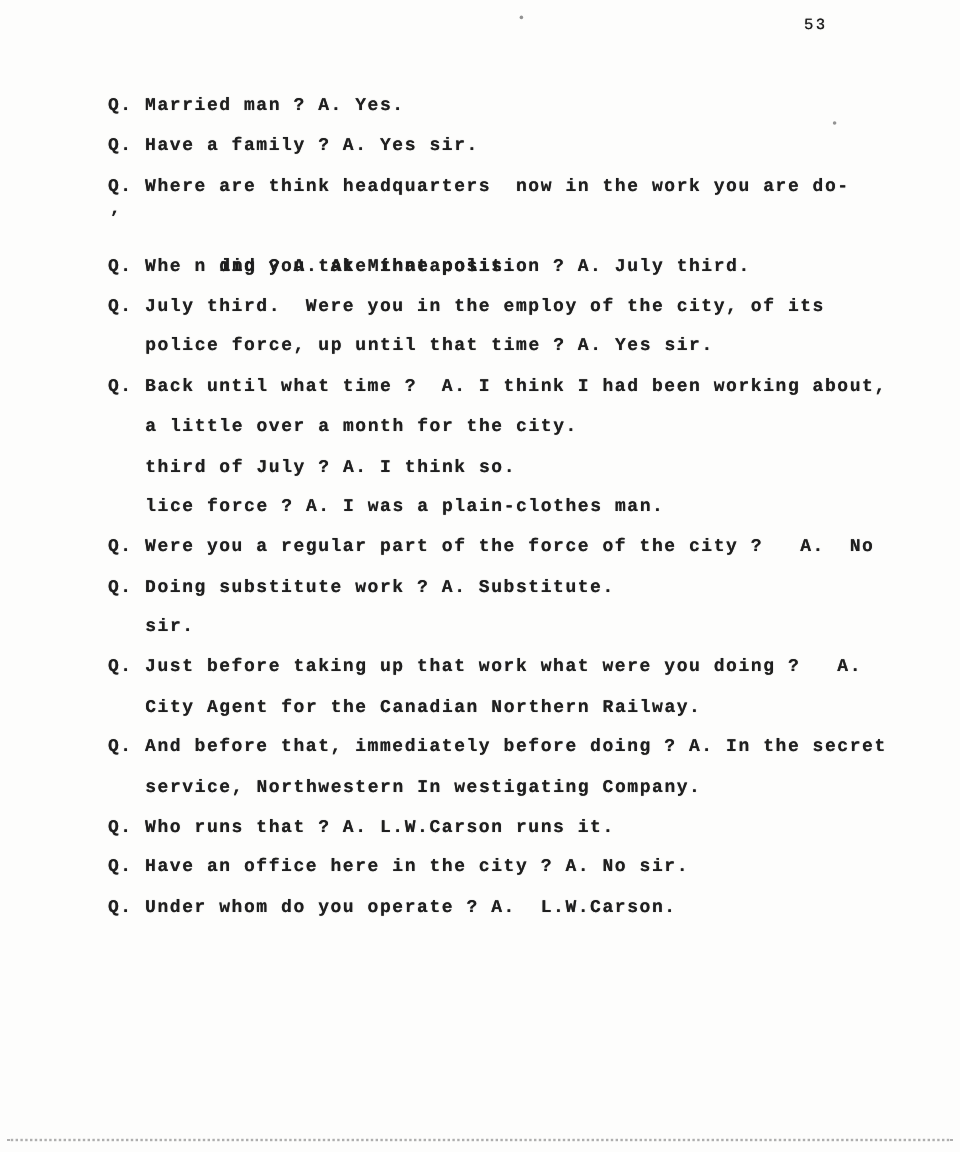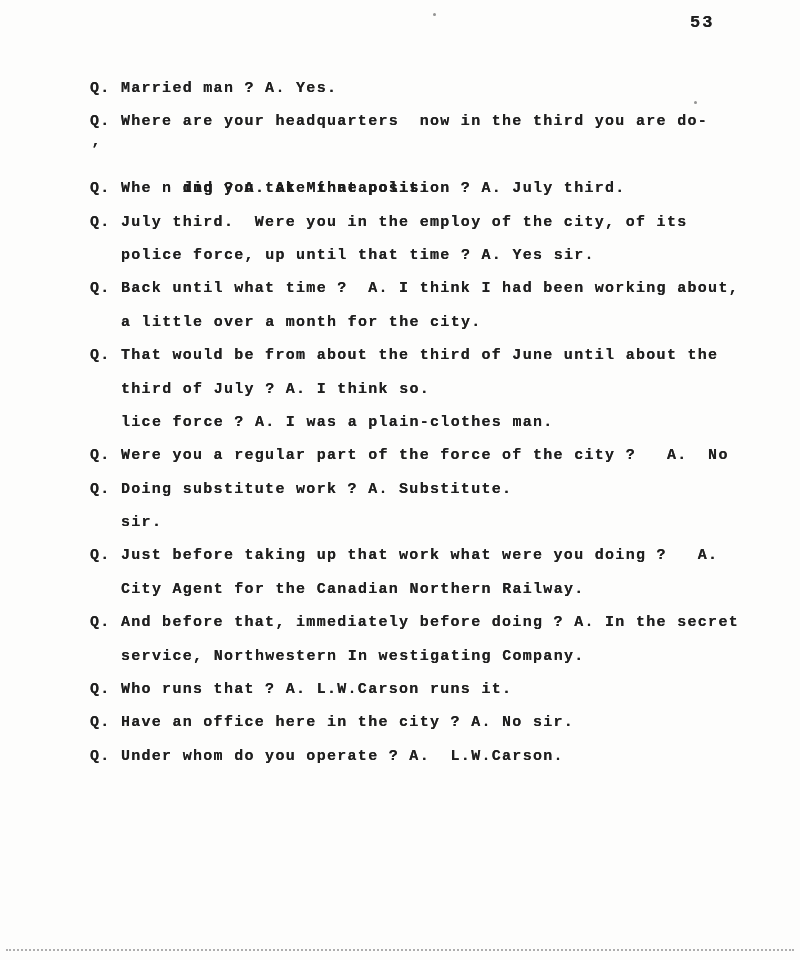--- a/index.html
+++ b/index.html
@@ -13,23 +13,23 @@
     height: 960px;
     margin: 0 auto;
     background: #fdfdfc;
     overflow: hidden;
     font-family: "Liberation Mono", "DejaVu Sans Mono", monospace;
     color: #1f1f1f;
   }
   .page-number {
     position: absolute;
     top: 13px;
-    left: 690px;
-    font-size: 17px;
-    font-weight: 700;
+    left: 670px;
+    font-size: 13px;
+    font-weight: 400;
     letter-spacing: 2px;
     text-shadow: 0 0 0.6px rgba(10,10,10,0.85);
   }
   .transcript {
     position: absolute;
     top: 72px;
     left: 90px;
     width: 686px;
   }
   .line {
@@ -70,30 +70,30 @@
 </style>
 </head>
 <body>
 
 <div class="page">
 
   <div class="page-number">53</div>
 
   <div class="transcript">
     <div class="line q">Q. Married man ? A. Yes.</div>
-    <div class="line q">Q. Where are your headquarters  now in the third you are do-</div>
+    <div class="line q">Q. Have a family ? A. Yes sir.</div>
+    <div class="line q">Q. Where are think headquarters  now in the work you are do-</div>
     <div class="line cont">
       <span class="margin-mark">’</span><span>ing ? A. At Minneapolis.</span>
     </div>
     <div class="line q">Q. Whe n did you take that position ? A. July third.</div>
     <div class="line q">Q. July third.  Were you in the employ of the city, of its</div>
     <div class="line cont">police force, up until that time ? A. Yes sir.</div>
     <div class="line q">Q. Back until what time ?  A. I think I had been working about,</div>
     <div class="line cont">a little over a month for the city.</div>
-    <div class="line q">Q. That would be from about the third of June until about the</div>
     <div class="line cont">third of July ? A. I think so.</div>
     <div class="line cont">lice force ? A. I was a plain-clothes man.</div>
     <div class="line q">Q. Were you a regular part of the force of the city ?   A.  No</div>
     <div class="line q">Q. Doing substitute work ? A. Substitute.</div>
     <div class="line cont">sir.</div>
     <div class="line q">Q. Just before taking up that work what were you doing ?   A.</div>
     <div class="line cont">City Agent for the Canadian Northern Railway.</div>
     <div class="line q">Q. And before that, immediately before doing ? A. In the secret</div>
     <div class="line cont">service, Northwestern In westigating Company.</div>
     <div class="line q">Q. Who runs that ? A. L.W.Carson runs it.</div>

